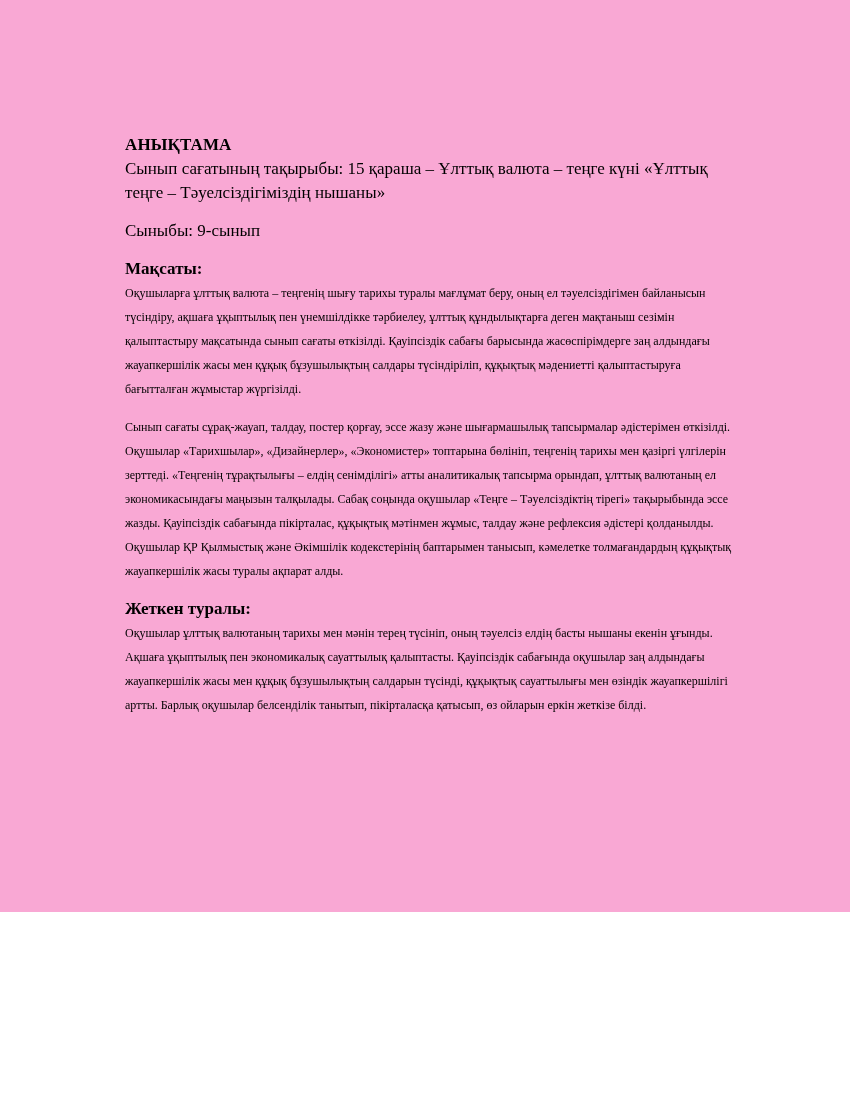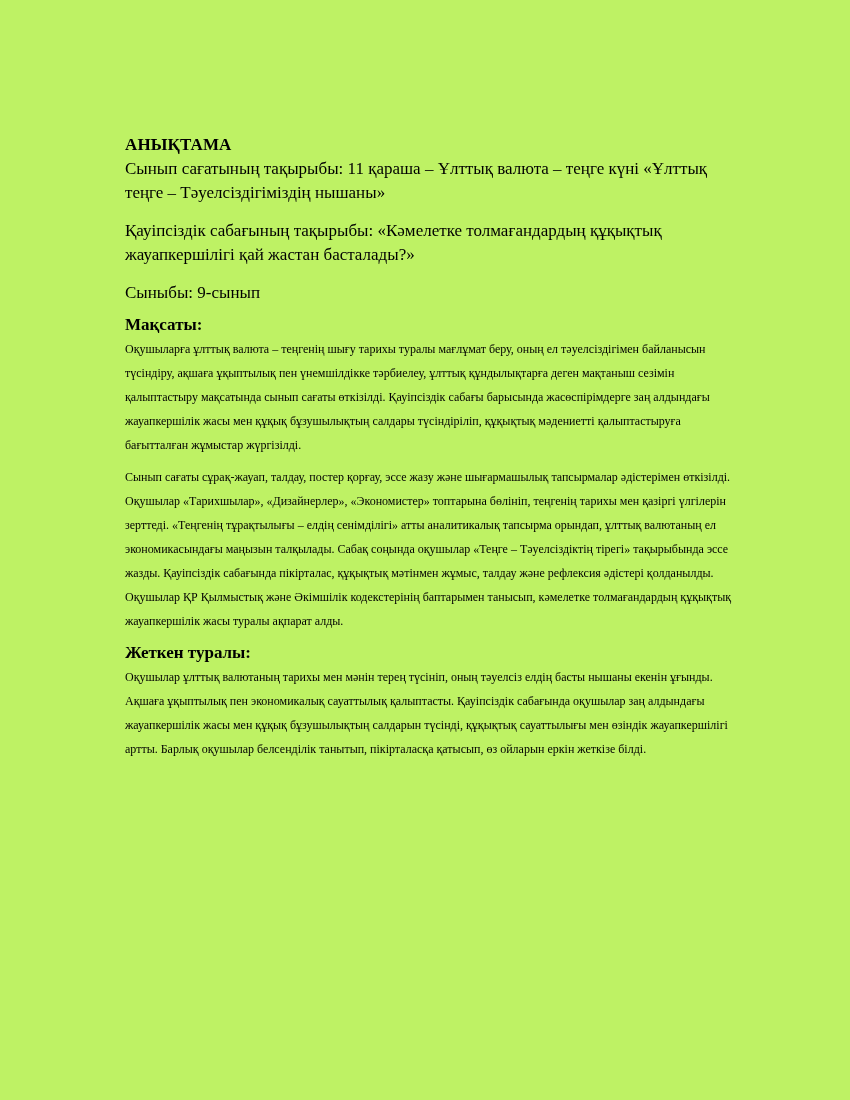--- a/index.html
+++ b/index.html
@@ -12,22 +12,22 @@
     width: 850px;
     height: 1100px;
     overflow: hidden;
     font-family: "Liberation Serif", "DejaVu Serif", serif;
     color: #000000;
     -webkit-font-smoothing: antialiased;
   }
   .page {
     position: relative;
     width: 850px;
-    height: 1100px;
-    background: #bef264;
+    height: 912px;
+    background: #f9a8d4;
     box-sizing: border-box;
   }
   .doc-body {
     position: absolute;
     left: 125px;
     top: 133px;
     width: 607px;
   }
   .doc-title {
     font-size: 17px;
@@ -39,21 +39,21 @@
   .para {
     font-size: 17px;
     line-height: 24px;
     margin: 0;
     text-align: left;
   }
   .para.gap {
     margin-top: 14px;
   }
   .section {
-    margin-top: 8px;
+    margin-top: 14px;
   }
   .section-heading {
     font-size: 17px;
     font-weight: bold;
     line-height: 24px;
     margin: 0;
   }
   .section-body {
     font-size: 12px;
     line-height: 24px;
@@ -64,23 +64,22 @@
   }
 </style>
 </head>
 <body>
 
 <div class="page">
   <div class="doc-body">
 
     <h1 class="doc-title">АНЫҚТАМА</h1>
 
-    <p class="para">Сынып сағатының тақырыбы: 11 қараша – Ұлттық валюта – теңге күні «Ұлттық теңге – Тәуелсіздігіміздің нышаны»</p>
+    <p class="para">Сынып сағатының тақырыбы: 15 қараша – Ұлттық валюта – теңге күні «Ұлттық теңге – Тәуелсіздігіміздің нышаны»</p>
 
-    <p class="para gap">Қауіпсіздік сабағының тақырыбы: «Кәмелетке толмағандардың құқықтық жауапкершілігі қай жастан басталады?»</p>
 
     <p class="para gap">Сыныбы: 9-сынып</p>
 
 
     <div class="section">
       <p class="section-heading">Мақсаты:</p>
       <p class="section-body">Оқушыларға ұлттық валюта – теңгенің шығу тарихы туралы мағлұмат беру, оның ел тәуелсіздігімен байланысын түсіндіру, ақшаға ұқыптылық пен үнемшілдікке тәрбиелеу, ұлттық құндылықтарға деген мақтаныш сезімін қалыптастыру мақсатында сынып сағаты өткізілді. Қауіпсіздік сабағы барысында жасөспірімдерге заң алдындағы жауапкершілік жасы мен құқық бұзушылықтың салдары түсіндіріліп, құқықтық мәдениетті қалыптастыруға бағытталған жұмыстар жүргізілді.</p>
     </div>
 
     <div class="section">

